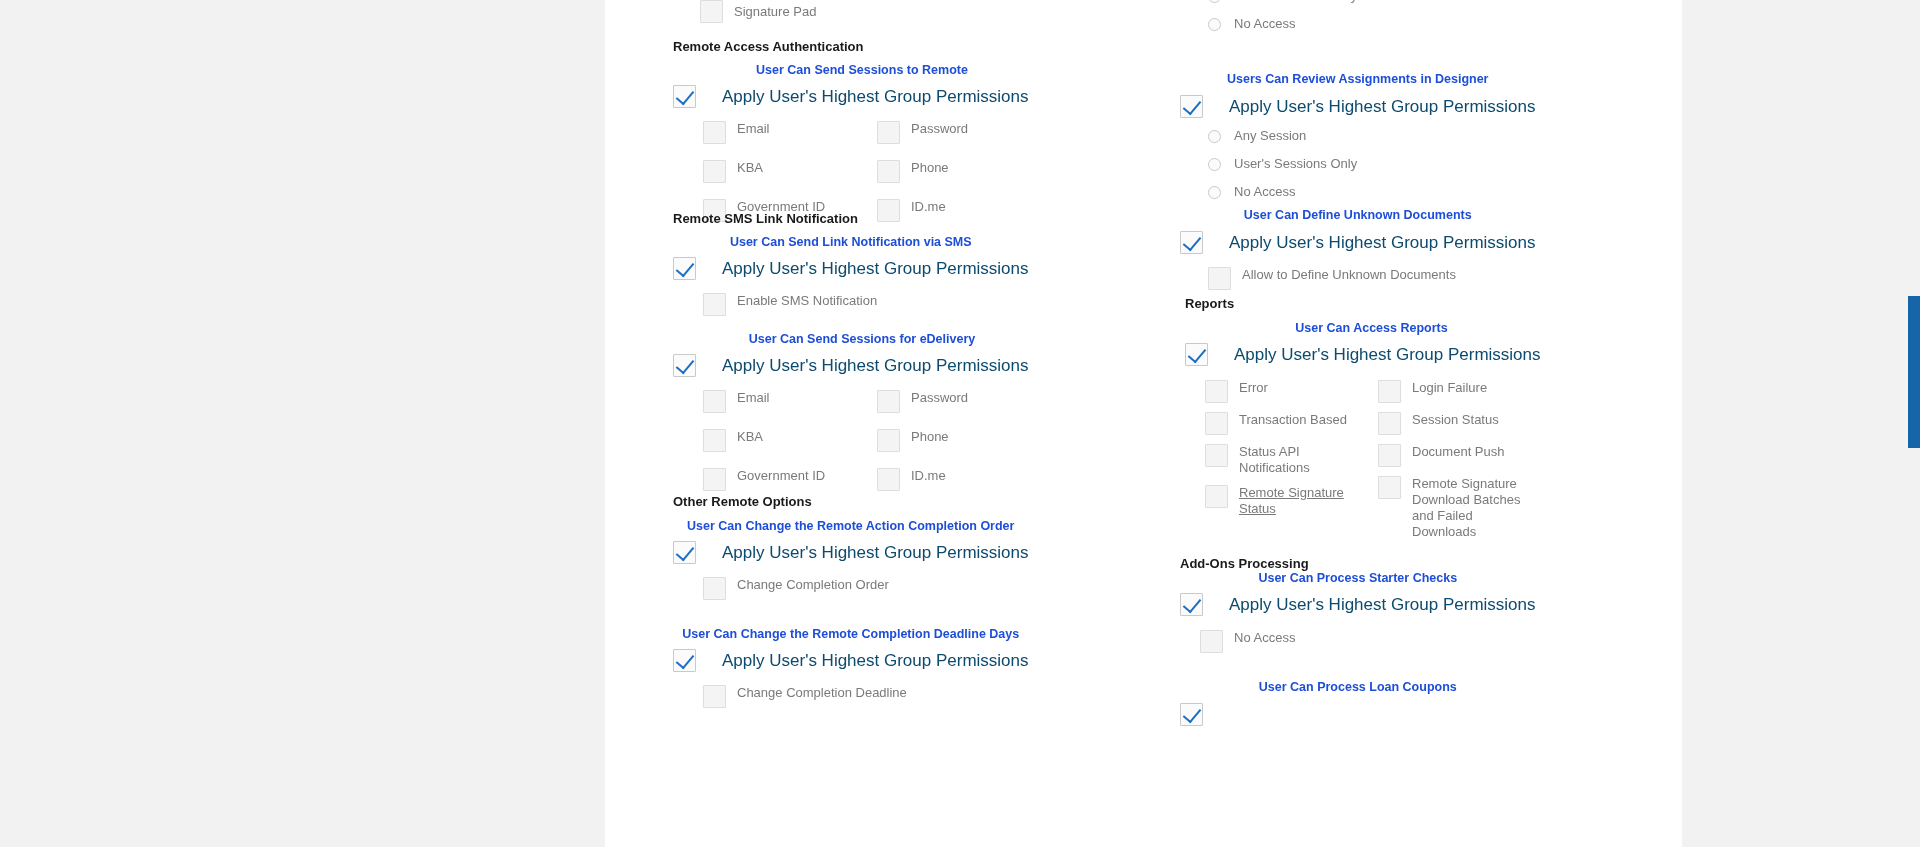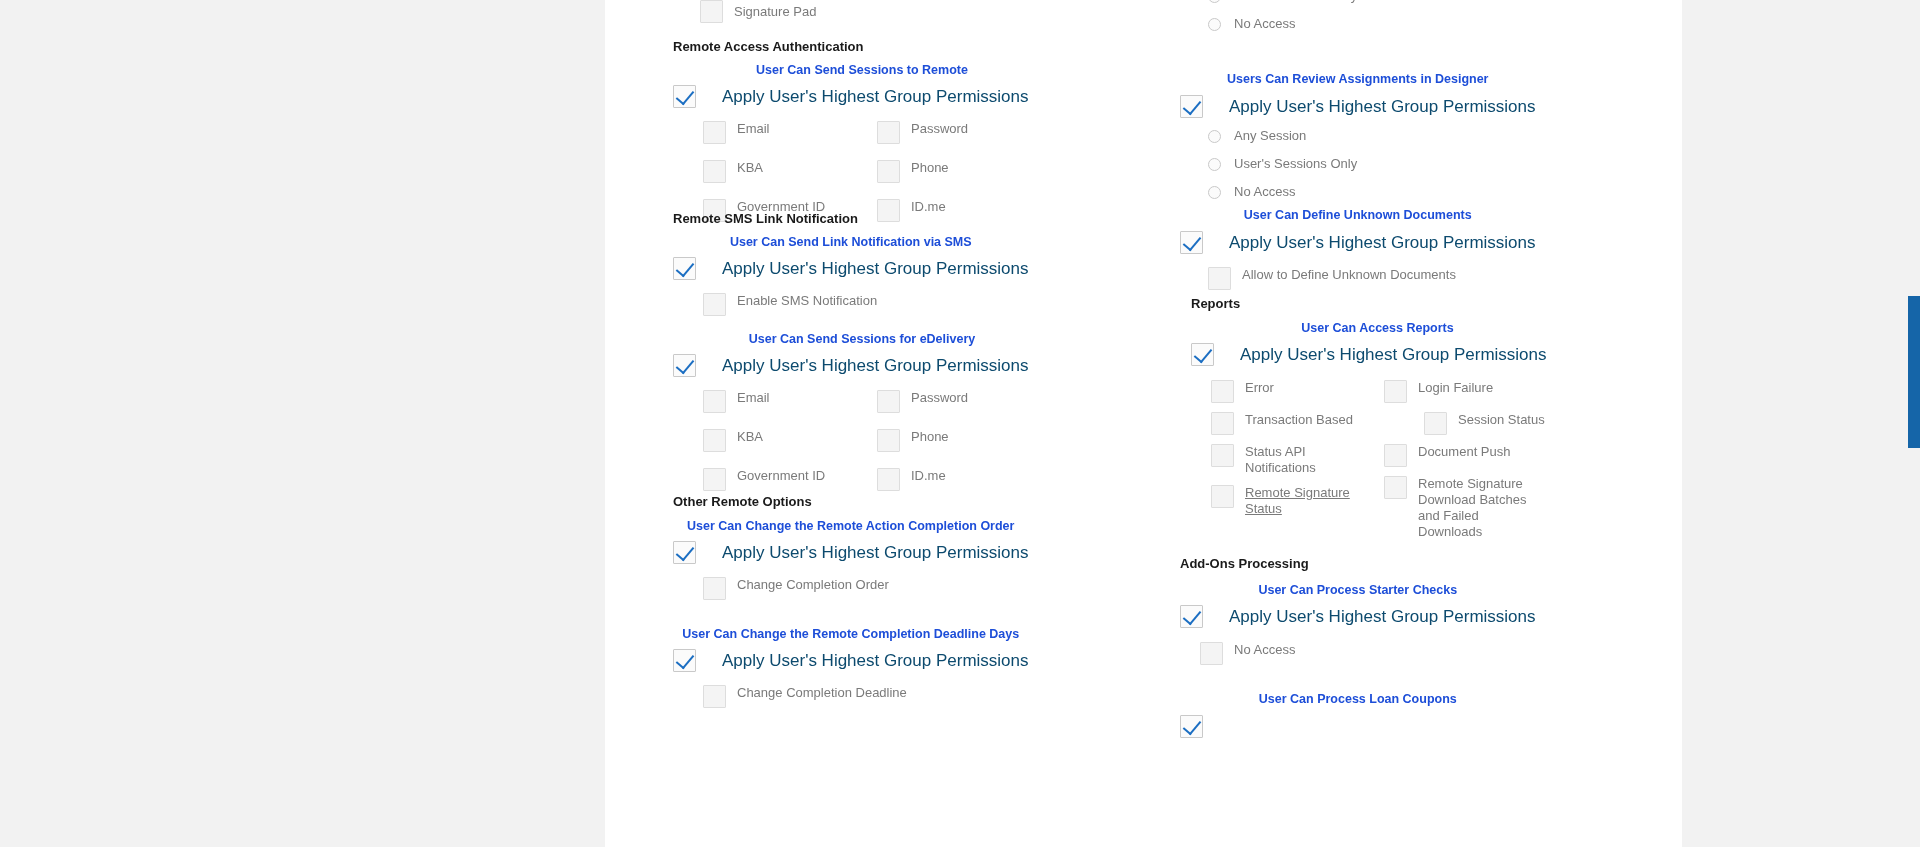--- a/index.html
+++ b/index.html
@@ -270,21 +270,21 @@
       <div class="apply-row" style="margin-top:9px;">
         <div class="cb checked"></div>
         <span class="lbl">Apply User's Highest Group Permissions</span>
       </div>
       <div class="subrow" style="margin-top:13px; margin-left:28px;">
         <div class="cb dim"></div>
         <span class="lbl dim">Allow to Define Unknown Documents</span>
       </div>
     </div>
 
-    <div style="position:absolute; left:11px; top:296px;">
+    <div style="position:absolute; left:5px; top:296px;">
       <div class="section-title">Reports</div>
       <div class="group-label" style="margin-top:10px;">User Can Access Reports</div>
       <div class="apply-row" style="margin-top:8px;">
         <div class="cb checked"></div>
         <span class="lbl">Apply User's Highest Group Permissions</span>
       </div>
       <div class="grid2" style="margin-top:14px; margin-left:20px;">
         <div class="gcol" style="width:173px;">
           <div class="subrow" style="margin-bottom:9px;">
             <div class="cb dim"></div>
@@ -301,39 +301,39 @@
           <div class="subrow">
             <div class="cb dim"></div>
             <span class="lbl dim" style="max-width:115px; display:inline-block;text-decoration:underline;">Remote Signature Status</span>
           </div>
         </div>
         <div class="gcol" style="width:180px;">
           <div class="subrow" style="margin-bottom:9px;">
             <div class="cb dim"></div>
             <span class="lbl dim">Login Failure</span>
           </div>
-          <div class="subrow" style="margin-bottom:9px;margin-left:40px;">
+          <div class="subrow" style="margin-bottom:9px;">
             <div class="cb dim"></div>
             <span class="lbl dim">Session Status</span>
           </div>
           <div class="subrow" style="margin-bottom:9px;">
             <div class="cb dim"></div>
             <span class="lbl dim">Document Push</span>
           </div>
           <div class="subrow">
             <div class="cb dim"></div>
             <span class="lbl dim" style="max-width:112px; display:inline-block;">Remote Signature Download Batches and Failed Downloads</span>
           </div>
         </div>
       </div>
     </div>
 
     <div style="position:absolute; left:0; top:556px;">
       <div class="section-title">Add-Ons Processing</div>
-      <div class="group-label" style="margin-top:12px;">User Can Process Starter Checks</div>
+      <div class="group-label" style="margin-top:0;">User Can Process Starter Checks</div>
       <div class="apply-row" style="margin-top:8px;">
         <div class="cb checked"></div>
         <span class="lbl">Apply User's Highest Group Permissions</span>
       </div>
       <div class="subrow" style="margin-top:14px; margin-left:20px;">
         <div class="cb dim"></div>
         <span class="lbl dim">No Access</span>
       </div>
       <div class="group-label" style="margin-top:27px;">User Can Process Loan Coupons</div>
       <div class="apply-row" style="margin-top:9px;">

